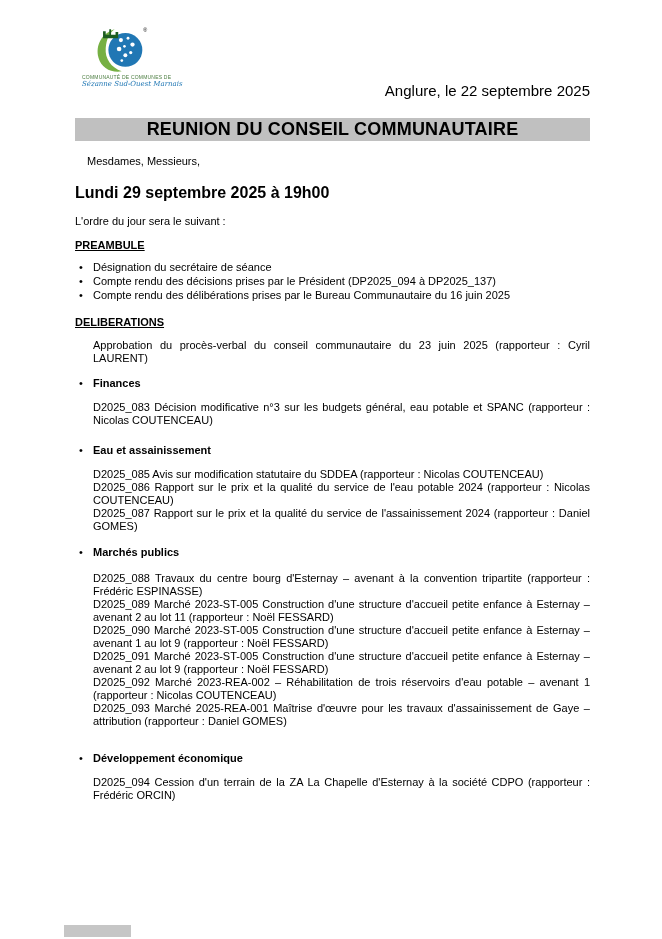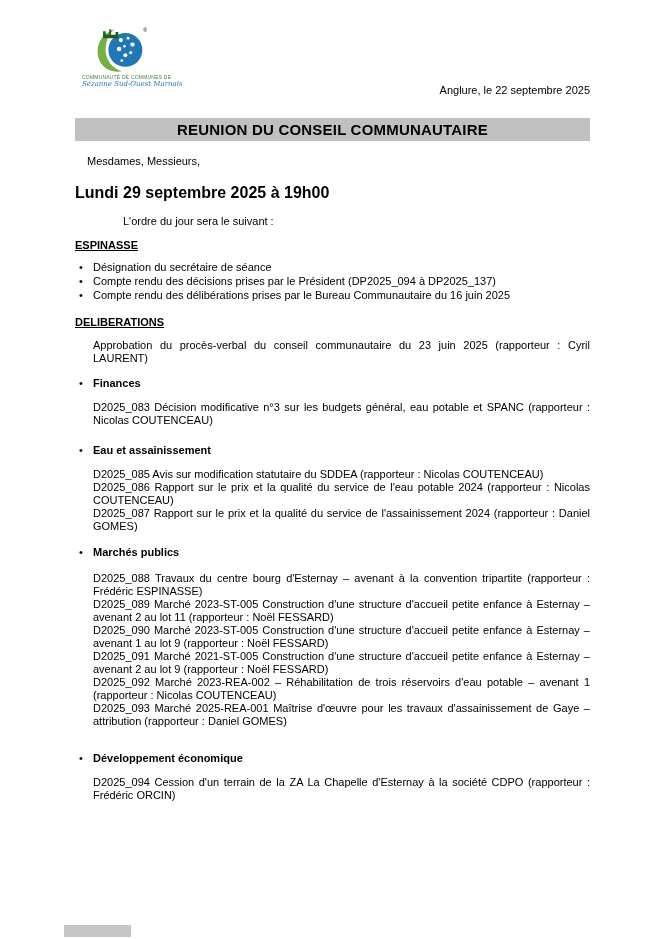--- a/index.html
+++ b/index.html
@@ -11,34 +11,34 @@
     font-size:11px; line-height:13px; color:#000;
     overflow:hidden;
   }
   .content { position:absolute; left:75px; right:72px; top:0; }
 
   
   .logo { position:absolute; left:7px; top:24px; width:76px; text-align:center; }
   .logo svg { display:block; margin:0 auto; }
   .logo .org-line1 { font-size:5px; letter-spacing:0.2px; color:#4a7c3f; line-height:6px; white-space:nowrap; }
   .logo .org-line2 { font-family:"DejaVu Serif", serif; font-style:italic; font-size:7px; color:var(--logo-blue,#2077b4); line-height:9px; white-space:nowrap; }
-  .date-line { position:absolute; top:84px; right:0; font-size:11px; }
+  .date-line { position:absolute; top:84px; right:0; font-size:15px; }
 
   .title-bar {
     margin-top:118px; height:23px;
     background:var(--title-bar-bg,#c0c0c0);
-    text-align:center; font-weight:bold; font-size:15px; line-height:23px;
+    text-align:center; font-weight:bold; font-size:18px; line-height:23px;
     letter-spacing:0.2px;
   }
 
   .salutation { margin-top:14px;padding-left:12px; }
   .invite { margin-top:9px; text-align:justify; }
   .bold { font-weight:bold; }
   .datetime { margin-top:15px; font-size:16px; line-height:19px; font-weight:bold; }
-  .lead { margin-top:13px;margin-left:48px; }
+  .lead { margin-top:13px; }
 
   .heading { margin-top:8px; font-weight:bold; text-decoration:underline; }
   .heading.delib { margin-top:14px; }
 
   .bullet-list { margin:9px 0 0 0; padding:0; list-style:none; }
   .bullet-list li { position:relative; padding-left:18px; margin-bottom:1px; }
   .marker { position:absolute; left:4px; top:0; font-weight:normal; }
 
   .approbation { margin:10px 0 0 18px; text-align:justify; }
 
@@ -85,21 +85,21 @@
     </div>
 
     <div class="date-line">Anglure, le 22 septembre 2025</div>
 
     <div class="title-bar">REUNION DU CONSEIL COMMUNAUTAIRE</div>
 
     <p class="salutation">Mesdames, Messieurs,</p>
     <div class="datetime">Lundi 29 septembre 2025 à 19h00</div>
     <p class="lead">L'ordre du jour sera le suivant :</p>
 
-    <div class="heading">ESPINASSE</div>
+    <div class="heading">PREAMBULE</div>
     <ul class="bullet-list">
       <li><span class="marker">•</span><span>Désignation du secrétaire de séance</span></li>
       <li><span class="marker">•</span><span>Compte rendu des décisions prises par le Président (DP2025_094 à DP2025_137)</span></li>
       <li><span class="marker">•</span><span>Compte rendu des délibérations prises par le Bureau Communautaire du 16 juin 2025</span></li>
     </ul>
 
     <div class="heading delib">DELIBERATIONS</div>
     <p class="approbation">Approbation du procès-verbal du conseil communautaire du 23 juin 2025 (rapporteur : Cyril LAURENT)</p>
 
     <div class="sec-title"><span class="marker">•</span><span>Finances</span></div>
@@ -112,21 +112,21 @@
       <p>D2025_085 Avis sur modification statutaire du SDDEA (rapporteur : Nicolas COUTENCEAU)</p>
       <p>D2025_086 Rapport sur le prix et la qualité du service de l'eau potable 2024 (rapporteur : Nicolas COUTENCEAU)</p>
       <p>D2025_087 Rapport sur le prix et la qualité du service de l'assainissement 2024 (rapporteur : Daniel GOMES)</p>
     </div>
 
     <div class="sec-title marches"><span class="marker">•</span><span>Marchés publics</span></div>
     <div class="items marches">
       <p>D2025_088 Travaux du centre bourg d'Esternay – avenant à la convention tripartite (rapporteur : Frédéric ESPINASSE)</p>
       <p>D2025_089 Marché 2023-ST-005 Construction d'une structure d'accueil petite enfance à Esternay – avenant 2 au lot 11 (rapporteur : Noël FESSARD)</p>
       <p>D2025_090 Marché 2023-ST-005 Construction d'une structure d'accueil petite enfance à Esternay – avenant 1 au lot 9 (rapporteur : Noël FESSARD)</p>
-      <p>D2025_091 Marché 2021-ST-005 Construction d'une structure d'accueil petite enfance à Esternay – avenant 2 au lot 9 (rapporteur : Noël FESSARD)</p>
+      <p>D2025_091 Marché 2023-ST-005 Construction d'une structure d'accueil petite enfance à Esternay – avenant 2 au lot 9 (rapporteur : Noël FESSARD)</p>
       <p>D2025_092 Marché 2023-REA-002 – Réhabilitation de trois réservoirs d'eau potable – avenant 1 (rapporteur : Nicolas COUTENCEAU)</p>
       <p>D2025_093 Marché 2025-REA-001 Maîtrise d'œuvre pour les travaux d'assainissement de Gaye – attribution (rapporteur : Daniel GOMES)</p>
     </div>
 
     <div class="sec-title dev"><span class="marker">•</span><span>Développement économique</span></div>
     <div class="items">
       <p>D2025_094 Cession d'un terrain de la ZA La Chapelle d'Esternay à la société CDPO (rapporteur : Frédéric ORCIN)</p>
     </div>
 
   </div>

